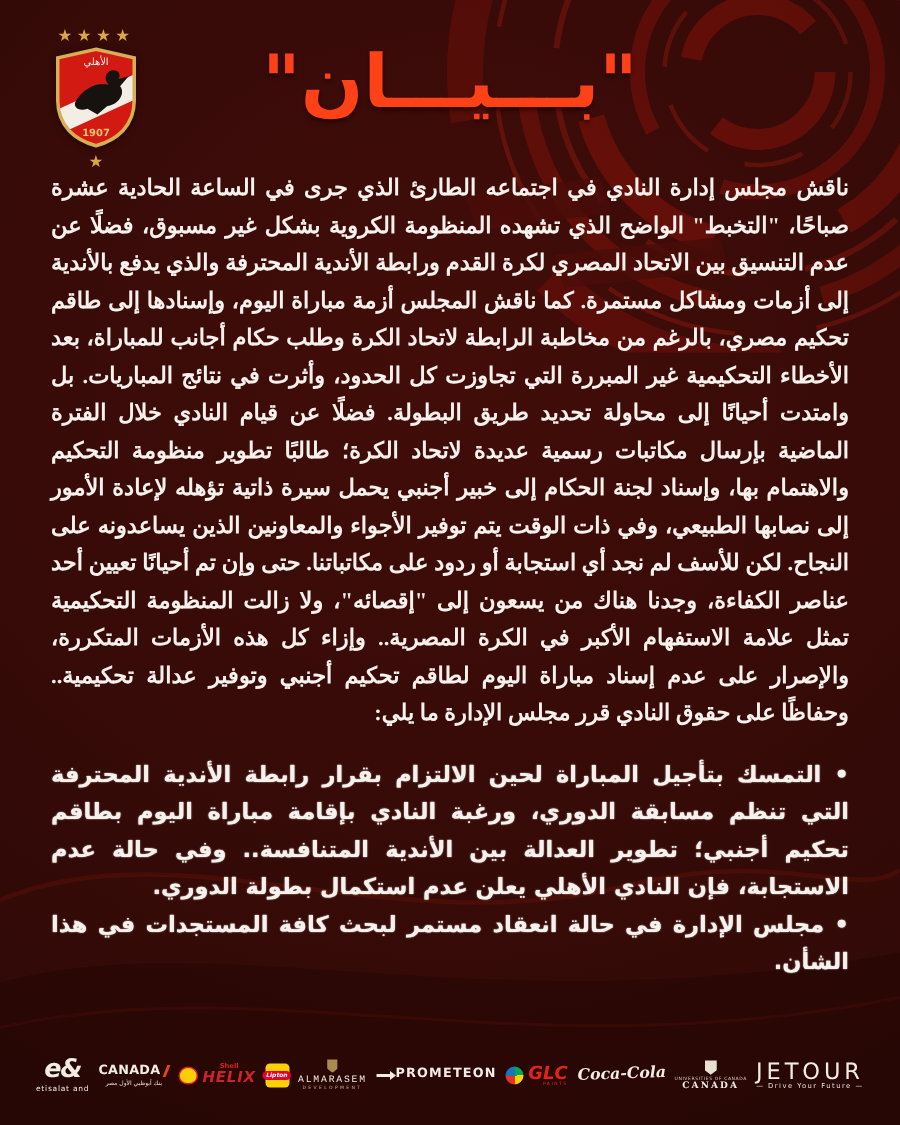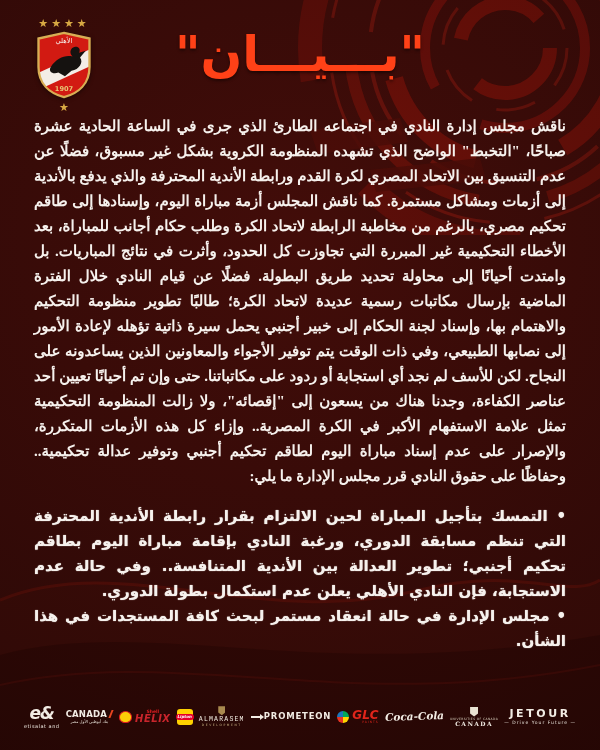--- a/index.html
+++ b/index.html
@@ -73,21 +73,21 @@
     background:conic-gradient(#00A859 0 25%,#FFD400 25% 50%,#E63323 50% 75%,#1B75BB 75% 100%);}
   .glc{font-size:12px;font-weight:bold;font-style:italic;color:#E1251B;line-height:1;text-align:center;}
   .glc-sub{font-size:3px;color:#E1251B;letter-spacing:1px;align-self:flex-end;}
 
   .coke{font-family:"DejaVu Serif",serif;font-style:italic;font-weight:bold;font-size:10.5px;transform:rotate(-2deg);}
 
   .can-shield{width:8px;height:10px;background:#E9E2D2;clip-path:polygon(0 0,100% 0,100% 70%,50% 100%,0 70%);margin-bottom:1px;}
   .can-sub{font-size:3px;letter-spacing:.4px;color:#D8CFBD;}
   .can{font-family:"DejaVu Serif",serif;font-size:6px;font-weight:bold;letter-spacing:1.4px;}
 
-  .jet{font-size:11px;font-weight:bold;letter-spacing:2.6px;}
+  .jet{font-size:15px;font-weight:normal;letter-spacing:2.6px;}
   .jet-sub{font-size:4.5px;letter-spacing:1px;color:#E8E2DA;margin-top:1px;}
 </style>
 </head>
 <body>
 
 <div class="canvas">
 
   <svg class="bg-hud" width="350" height="235" viewBox="0 0 350 235">
     <g fill="none" stroke="#71110A">
       <circle cx="255" cy="48" r="45" stroke-width="14" stroke-dasharray="100 50" opacity=".95"></circle>

